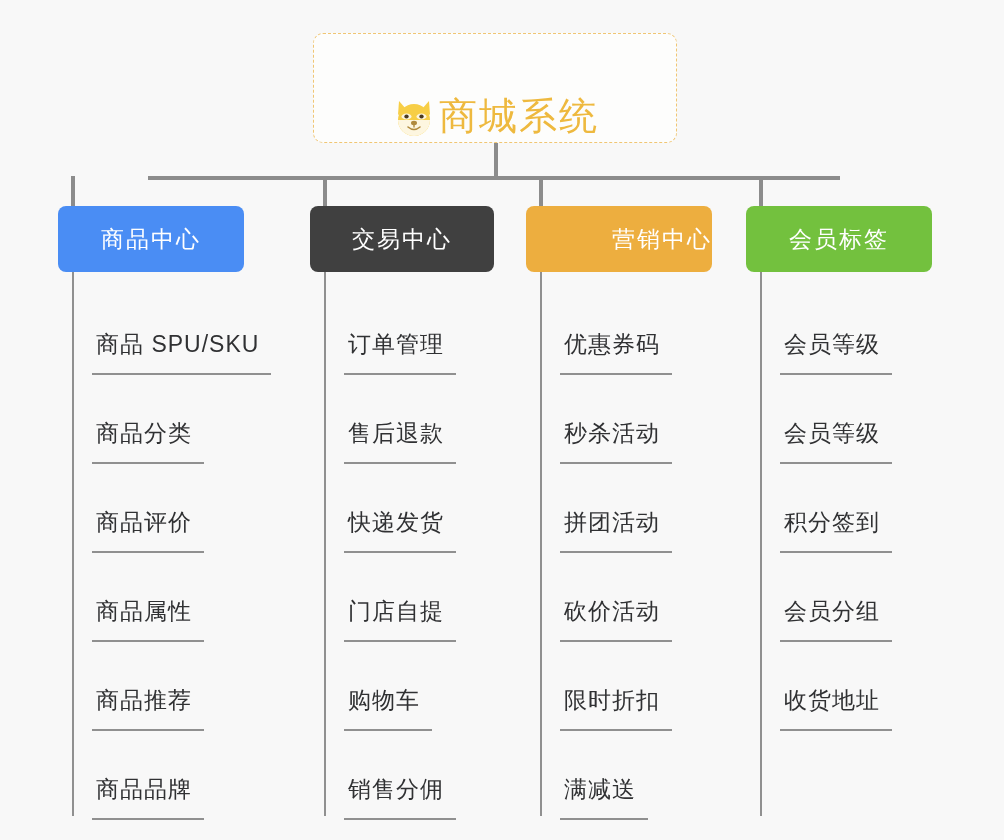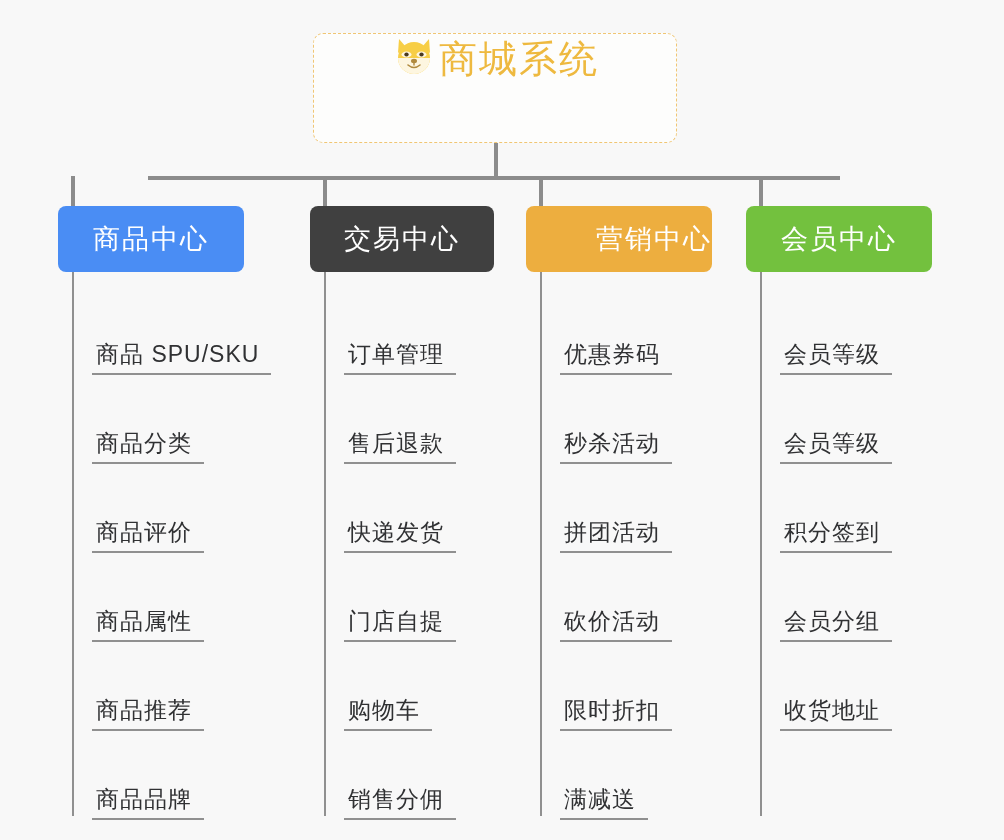--- a/index.html
+++ b/index.html
@@ -27,21 +27,21 @@
     position: absolute;
     left: 313px;
     top: 33px;
     width: 364px;
     height: 110px;
     box-sizing: border-box;
     background: #fdfdfc;
     border: 1px dashed #f0c674;
     border-radius: 10px;
     display: flex;
-    align-items: flex-start;
+    align-items: flex-end;
     justify-content: center;
     gap: 2px;
   }
   .root-emoji {
     font-size: 40px;
     line-height: 1;
     width: 46px;
     height: 46px;
     display: block;
   }
@@ -81,21 +81,21 @@
     position: absolute;
     top: 206px;
   }
   .branch-head {
     height: 66px;
     border-radius: 8px;
     display: flex;
     align-items: center;
     justify-content: center;
     color: #ffffff;
-    font-size: 27px;
+    font-size: 23px;
     letter-spacing: 2px;
     box-sizing: border-box;
   }
 
   .branch-body {
     position: relative;
     margin-top: 0;
     padding-top: 14px;
   }
   
@@ -116,21 +116,21 @@
     box-sizing: border-box;
     display: flex;
     align-items: flex-end;
     padding-left: 34px;
   }
   .leaf-text {
     display: inline-block;
     font-size: 23px;
     color: #303133;
     line-height: 1.25;
-    padding: 0 12px 4px 4px;
+    padding: 0 12px 14px 4px;
     border-bottom: 2px solid #909090;
     white-space: nowrap;
     letter-spacing: 1px;
     margin-top: 32px;
   }
 
   
   .branch-0 { left: 58px;  width: 186px; }
   .branch-1 { left: 310px; width: 184px; }
   .branch-2 { left: 526px; width: 186px; }
@@ -259,21 +259,21 @@
           </li>
         <li class="leaf">
             <span class="leaf-text">满减送</span>
           </li>
       </ul>
     </div>
   </div>
 
   <div class="branch branch-3">
     <div class="branch-head" style="background: rgb(115, 193, 62);">
-      <span>会员中心</span>
+      <span>会员标签</span>
     </div>
     <div class="branch-body">
       <div class="branch-trunk"></div>
       <ul class="leaf-list">
         <li class="leaf">
             <span class="leaf-text">会员等级</span>
           </li>
         <li class="leaf">
             <span class="leaf-text">会员等级</span>
           </li>

